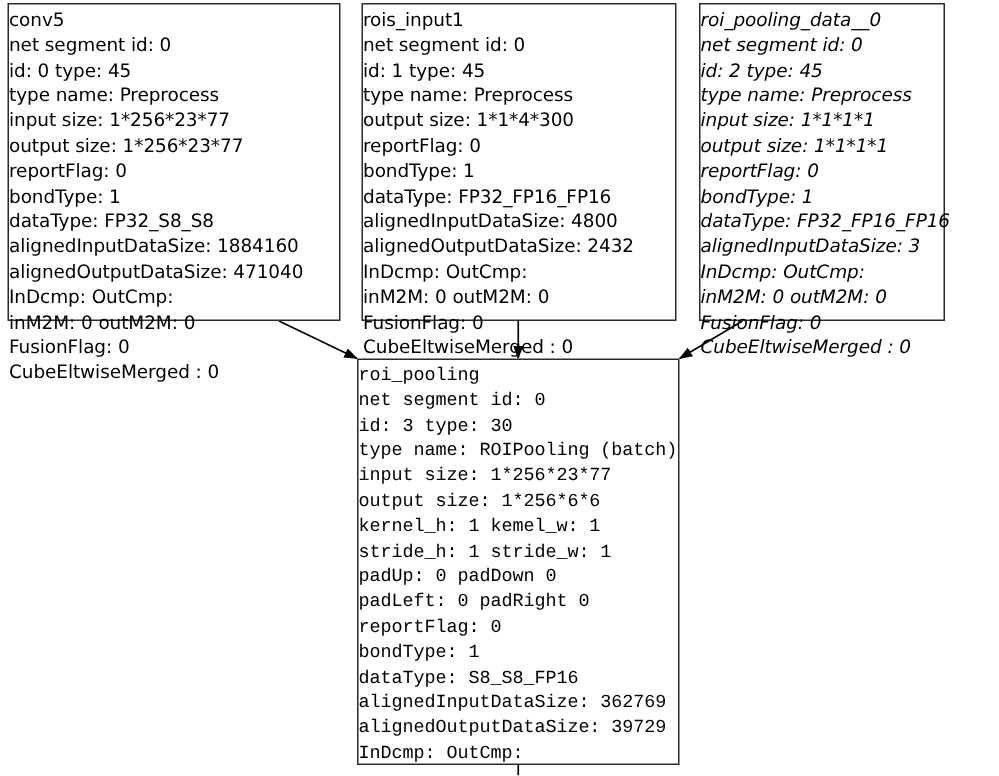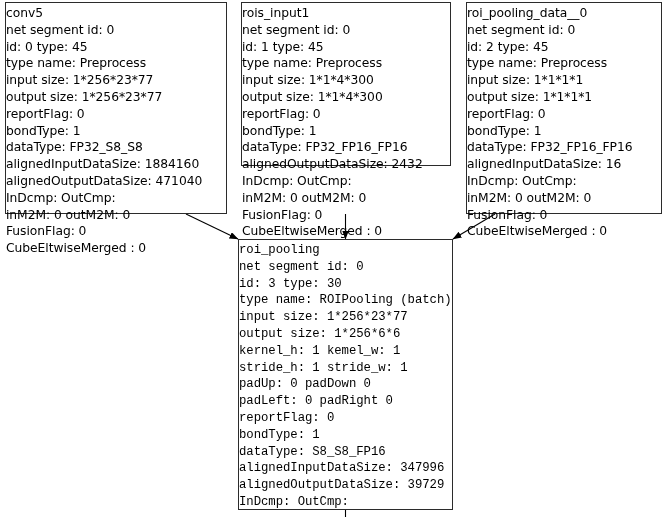--- a/index.html
+++ b/index.html
@@ -52,22 +52,22 @@
     letter-spacing: -0.05px;
   }
 
   .node-title {
     font-size: 12.3px;
     line-height: 16.8px;
   }
 
   
   #node-conv5          { left: 5px;   top: 2px;   width: 222px; height: 212px; }
-  #node-rois_input1    { left: 241px; top: 2px;   width: 210px; height: 164px; }
-  #node-roi_pooling_data { left: 466px; top: 2px; width: 196px; height: 212px; }
+  #node-rois_input1    { left: 241px; top: 2px;   width: 210px; height: 212px; }
+  #node-roi_pooling_data { left: 466px; top: 2px; width: 164px; height: 212px; font-style: italic; }
   #node-roi_pooling    { left: 238px; top: 239px; width: 215px; height: 271px; font-family: Liberation Mono, monospace; }
 </style>
 </head>
 <body>
 
 <div id="graph">
 
   <svg class="edge-layer" width="666" height="517" viewBox="0 0 666 517">
     <defs>
       <marker id="arrowhead" markerWidth="10" markerHeight="10" refX="8.5" refY="3.4" orient="auto" markerUnits="userSpaceOnUse">
@@ -108,61 +108,61 @@
       <span class="node-line">inM2M: 0 outM2M: 0</span>
       <span class="node-line">FusionFlag: 0</span>
       <span class="node-line">CubeEltwiseMerged : 0</span>
     </div>
 
   <div class="node" id="node-rois_input1">
       <span class="node-line node-title">rois_input1</span>
       <span class="node-line">net segment id: 0</span>
       <span class="node-line">id: 1 type: 45</span>
       <span class="node-line">type name: Preprocess</span>
-      <span class="node-line">input size: 1*1*4*300</span>
       <span class="node-line">output size: 1*1*4*300</span>
       <span class="node-line">reportFlag: 0</span>
       <span class="node-line">bondType: 1</span>
       <span class="node-line">dataType: FP32_FP16_FP16</span>
+      <span class="node-line">alignedInputDataSize: 4800</span>
       <span class="node-line">alignedOutputDataSize: 2432</span>
       <span class="node-line">InDcmp: OutCmp:</span>
       <span class="node-line">inM2M: 0 outM2M: 0</span>
       <span class="node-line">FusionFlag: 0</span>
       <span class="node-line">CubeEltwiseMerged : 0</span>
     </div>
 
   <div class="node" id="node-roi_pooling_data">
       <span class="node-line node-title">roi_pooling_data__0</span>
       <span class="node-line">net segment id: 0</span>
       <span class="node-line">id: 2 type: 45</span>
       <span class="node-line">type name: Preprocess</span>
       <span class="node-line">input size: 1*1*1*1</span>
       <span class="node-line">output size: 1*1*1*1</span>
       <span class="node-line">reportFlag: 0</span>
       <span class="node-line">bondType: 1</span>
       <span class="node-line">dataType: FP32_FP16_FP16</span>
-      <span class="node-line">alignedInputDataSize: 16</span>
+      <span class="node-line">alignedInputDataSize: 3</span>
       <span class="node-line">InDcmp: OutCmp:</span>
       <span class="node-line">inM2M: 0 outM2M: 0</span>
       <span class="node-line">FusionFlag: 0</span>
       <span class="node-line">CubeEltwiseMerged : 0</span>
     </div>
 
   <div class="node" id="node-roi_pooling">
       <span class="node-line node-title">roi_pooling</span>
       <span class="node-line">net segment id: 0</span>
       <span class="node-line">id: 3 type: 30</span>
       <span class="node-line">type name: ROIPooling (batch)</span>
       <span class="node-line">input size: 1*256*23*77</span>
       <span class="node-line">output size: 1*256*6*6</span>
       <span class="node-line">kernel_h: 1 kemel_w: 1</span>
       <span class="node-line">stride_h: 1 stride_w: 1</span>
       <span class="node-line">padUp: 0 padDown 0</span>
       <span class="node-line">padLeft: 0 padRight 0</span>
       <span class="node-line">reportFlag: 0</span>
       <span class="node-line">bondType: 1</span>
       <span class="node-line">dataType: S8_S8_FP16</span>
-      <span class="node-line">alignedInputDataSize: 347996</span>
+      <span class="node-line">alignedInputDataSize: 362769</span>
       <span class="node-line">alignedOutputDataSize: 39729</span>
       <span class="node-line">InDcmp: OutCmp:</span>
     </div>
 
 </div>
 
 </body></html>

